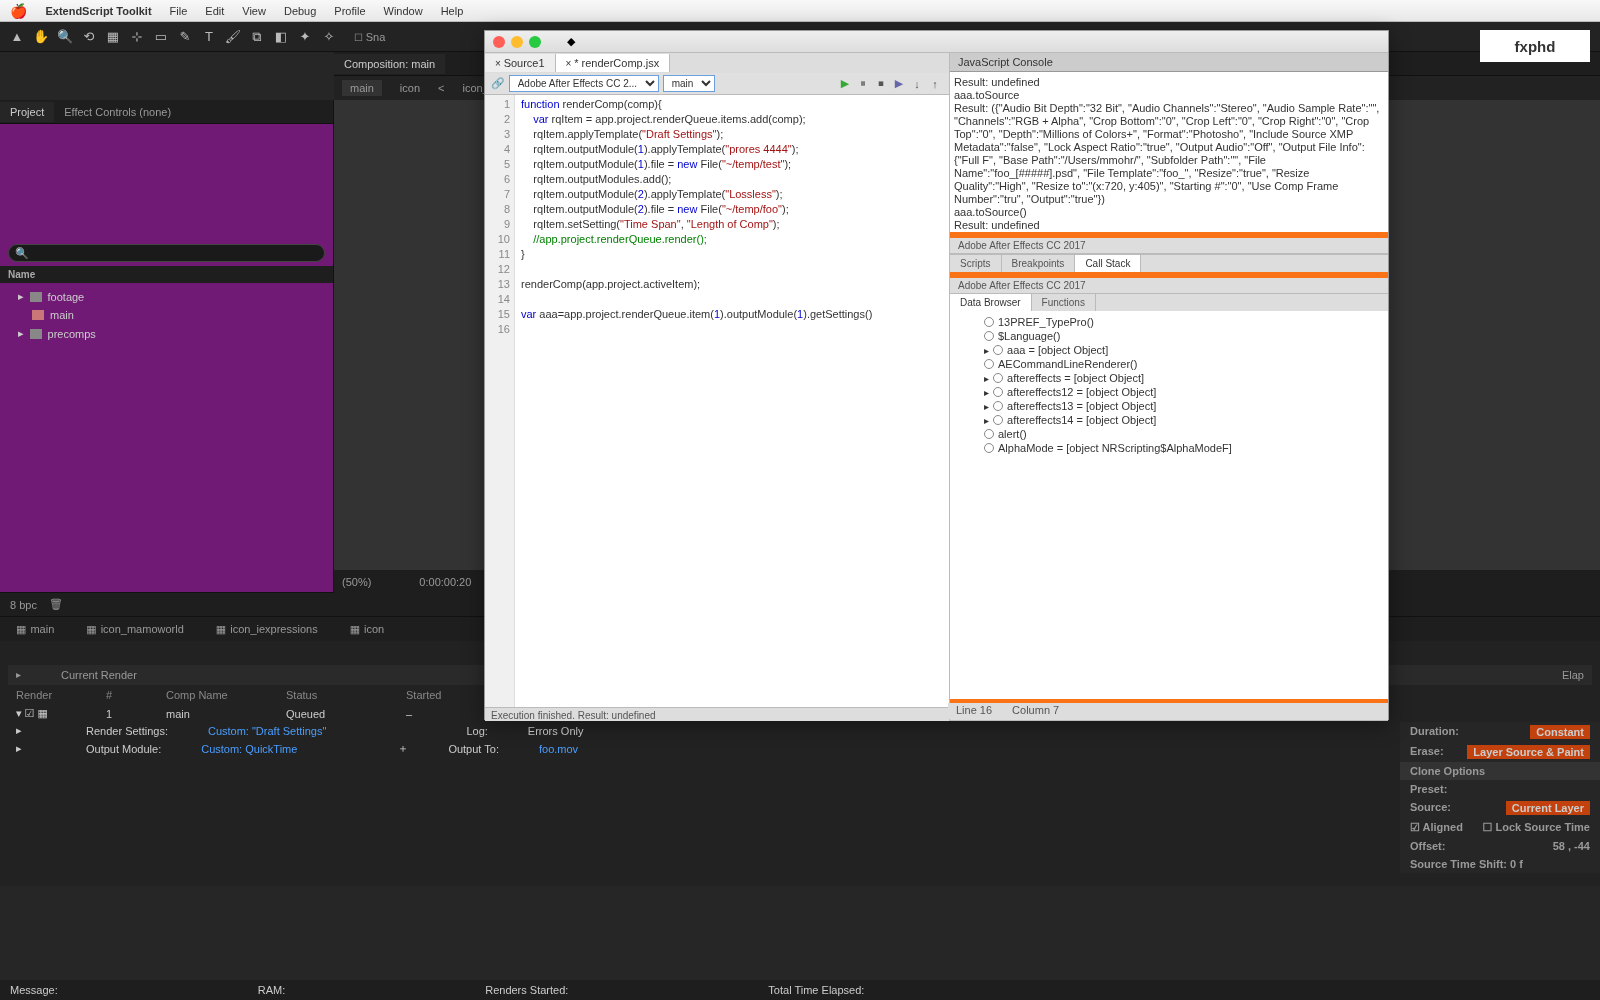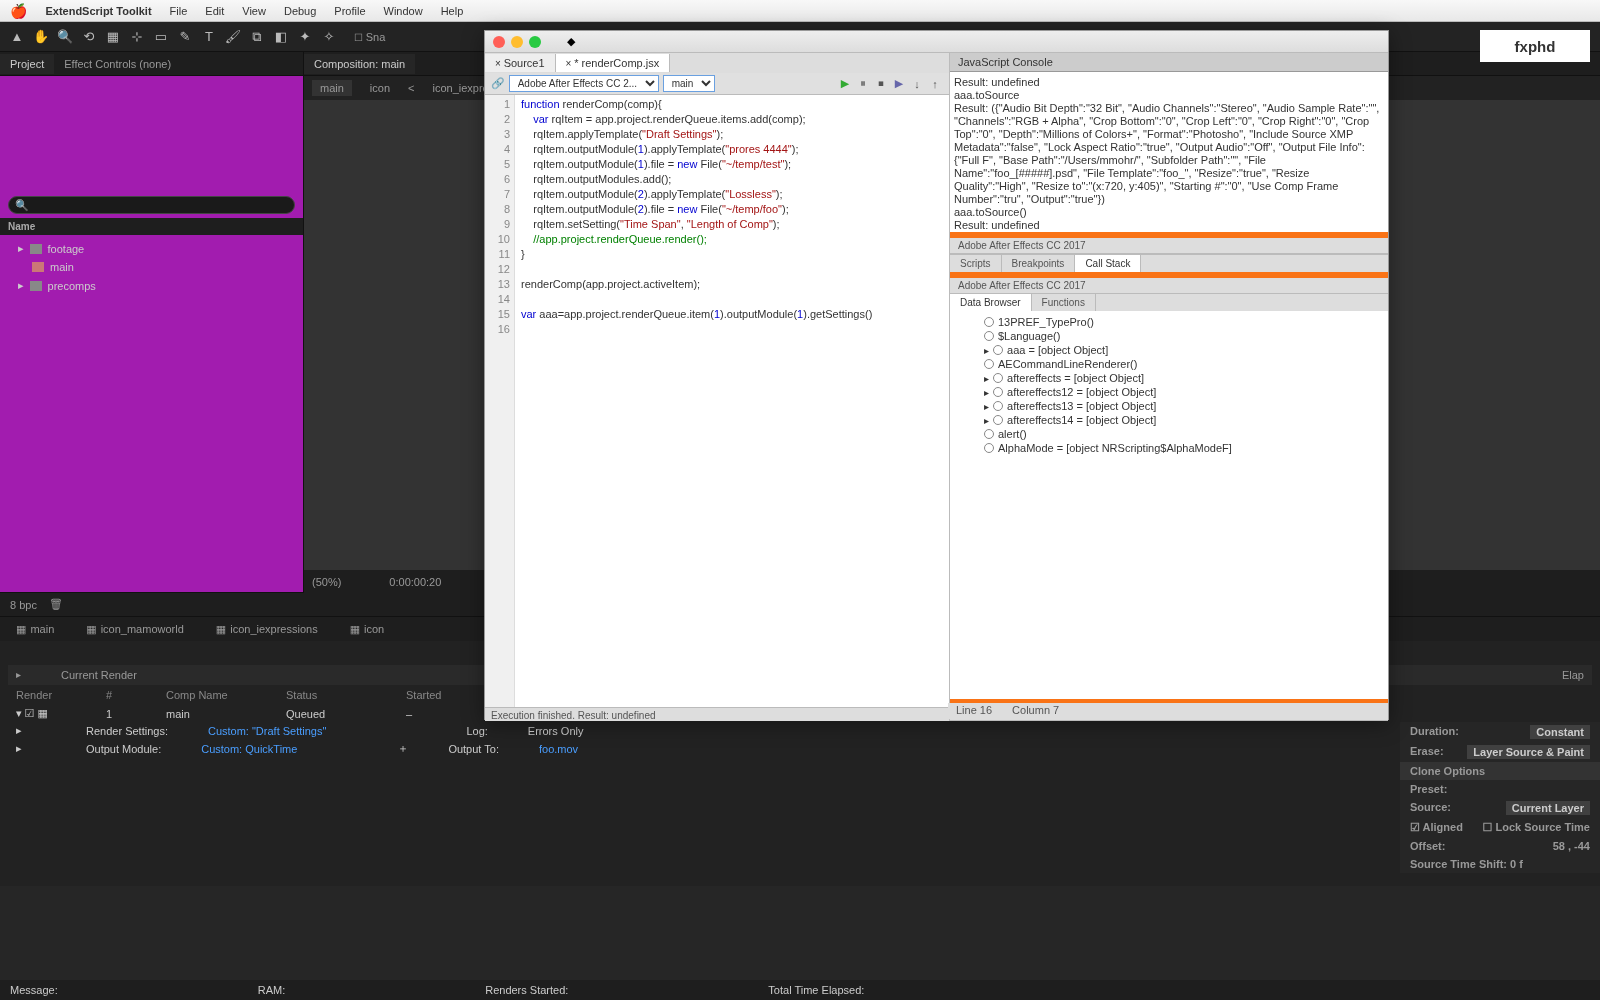--- a/index.html
+++ b/index.html
@@ -5,21 +5,21 @@
 *{margin:0;padding:0;box-sizing:border-box;font-family:"Lucida Grande","Helvetica Neue",Arial,sans-serif;font-size:11px;}
 body{width:1600px;height:1000px;background:#262626;overflow:hidden;position:relative;}
 .menubar{height:22px;background:linear-gradient(#f8f8f8,#e8e8e8);display:flex;align-items:center;padding:0 10px;gap:18px;color:#333;border-bottom:1px solid #bbb;}
 .menubar .apple{font-size:14px;}
 .menubar .app-name{font-weight:bold;}
 .ae-bg{position:absolute;top:22px;left:0;right:0;bottom:0;background:#262626;}
 .toolbar{height:30px;background:#232323;border-bottom:1px solid #111;display:flex;align-items:center;padding:0 8px;gap:6px;}
 .tool-icon{width:18px;height:18px;display:flex;align-items:center;justify-content:center;color:#bbb;font-size:13px;}
 .snap{color:#999;font-size:10px;margin-left:10px;}
 .panels{display:flex;height:540px;}
-.left-panel{width:304px;background:#a21caf;border-right:1px solid #111;}
+.left-panel{width:334px;background:#701a75;border-right:1px solid #111;margin-top:48px;}
 .panel-tabs{display:flex;background:#1e1e1e;border-bottom:1px solid #111;height:24px;align-items:center;}
 .ptab{padding:4px 10px;color:#999;font-size:11px;}
 .ptab.active{background:#262626;color:#ccc;}
 .search-box{margin:120px 8px 4px;background:#1a1a1a;border:1px solid #444;border-radius:10px;height:18px;display:flex;align-items:center;padding:0 6px;color:#888;}
 .project-list{padding:4px 0;}
 .list-header{background:#1e1e1e;color:#aaa;padding:3px 8px;font-size:10px;font-weight:bold;}
 .list-item{padding:3px 8px 3px 18px;color:#ccc;display:flex;align-items:center;gap:6px;}
 .folder-icon{width:12px;height:10px;background:#888;display:inline-block;}
 .comp-icon{width:12px;height:10px;background:#c77;display:inline-block;}
 .comp-panel{flex:1;background:#262626;position:relative;}
@@ -71,21 +71,21 @@
 .sub-tab{padding:3px 10px;font-size:10px;color:#555;border-right:1px solid #bbb;}
 .sub-tab.active{background:#fff;color:#333;}
 .callstack{height:160px;background:#fff;padding:4px;font-size:10px;color:#666;}
 .databrowser{flex:1;background:#fff;overflow:hidden;padding:4px;}
 .db-item{padding:1px 8px 1px 30px;font-size:10px;color:#333;display:flex;align-items:center;gap:4px;}
 .db-icon{width:10px;height:10px;border:1px solid #888;border-radius:50%;display:inline-block;}
 .status-line{position:absolute;bottom:0;right:0;width:440px;height:16px;background:#ddd;padding:1px 8px;font-size:10px;color:#555;display:flex;gap:20px;}
 .ae-status{position:absolute;bottom:0;left:0;right:0;height:20px;background:#1e1e1e;color:#ccc;display:flex;align-items:center;padding:0 10px;gap:200px;font-size:10px;}
 .right-sidebar{position:absolute;right:0;top:700px;width:200px;background:#262626;color:#999;font-size:10px;}
 .rs-row{display:flex;justify-content:space-between;padding:3px 10px;font-weight:bold;}
-.rs-val{background:#404040;padding:1px 6px;color:#ccc;}
+.rs-val{background:#c2410c;padding:1px 6px;color:#ccc;}
 .fxphd{position:absolute;top:30px;right:10px;width:110px;height:32px;background:#fff;display:flex;align-items:center;justify-content:center;color:#333;font-weight:bold;font-size:15px;}
 </style>
 </head>
 <body>
 
 <div class="menubar">
   <span class="apple">🍎</span>
   <span class="app-name">ExtendScript Toolkit</span>
   <span>File</span>
   <span>Edit</span>

